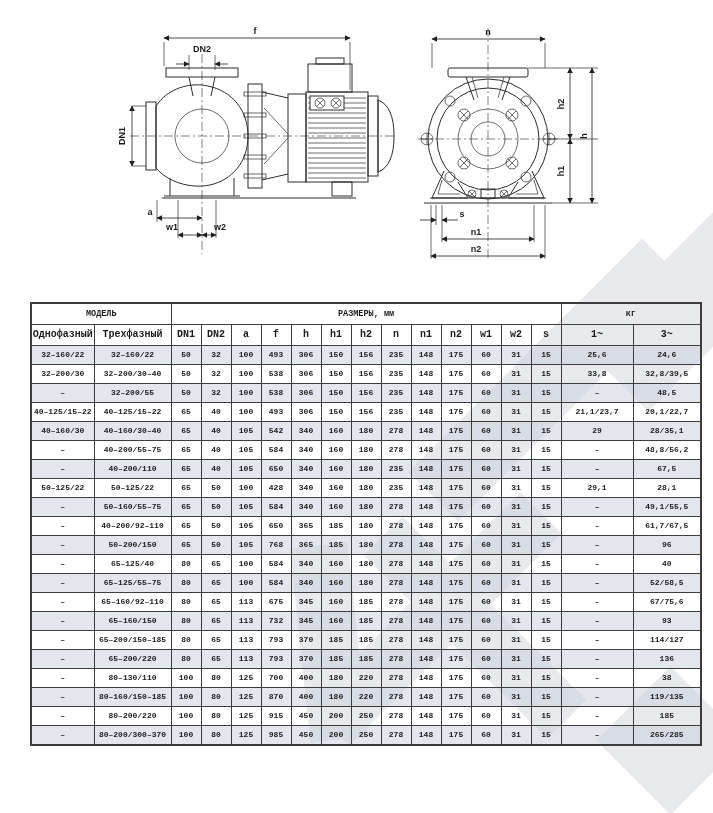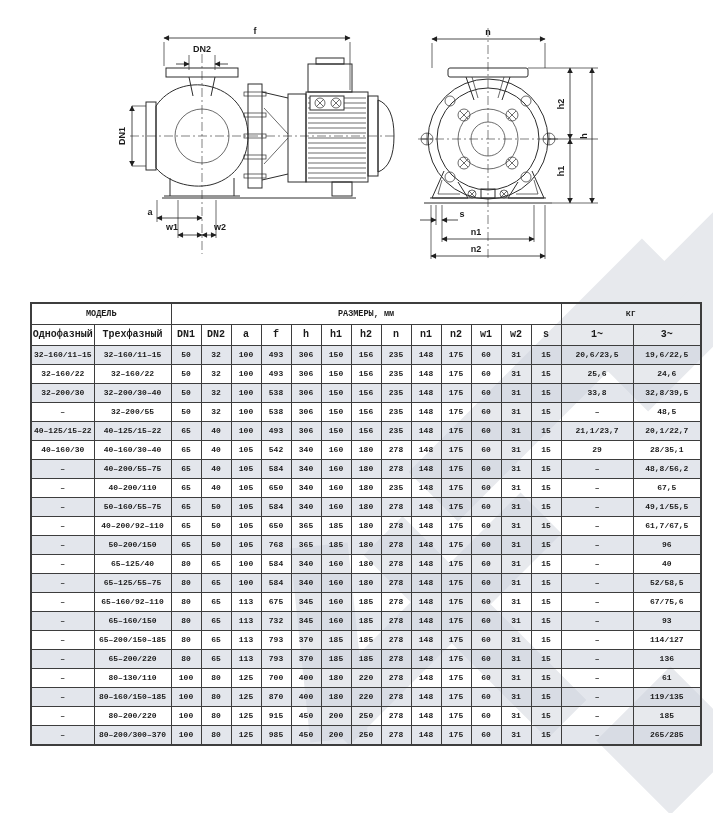--- a/index.html
+++ b/index.html
@@ -292,111 +292,92 @@
         <th>n2</th>
         <th>w1</th>
         <th>w2</th>
         <th>s</th>
         <th>1~</th>
         <th>3~</th>
       </tr>
     </thead>
   <tbody>
       <tr>
-        <td>32–160/11–15</td>
-        <td>32–160/11–15</td>
+        <td>32–160/22</td>
+        <td>32–160/22</td>
         <td>50</td>
         <td>32</td>
         <td>100</td>
         <td>493</td>
         <td>306</td>
         <td>150</td>
         <td>156</td>
         <td>235</td>
         <td>148</td>
         <td>175</td>
         <td>60</td>
         <td>31</td>
         <td>15</td>
-        <td>20,6/23,5</td>
-        <td>19,6/22,5</td>
-      </tr>
-      <tr>
-        <td>32–160/22</td>
-        <td>32–160/22</td>
+        <td>25,6</td>
+        <td>24,6</td>
+      </tr>
+      <tr>
+        <td>32–200/30</td>
+        <td>32–200/30–40</td>
         <td>50</td>
         <td>32</td>
+        <td>100</td>
+        <td>538</td>
+        <td>306</td>
+        <td>150</td>
+        <td>156</td>
+        <td>235</td>
+        <td>148</td>
+        <td>175</td>
+        <td>60</td>
+        <td>31</td>
+        <td>15</td>
+        <td>33,8</td>
+        <td>32,8/39,5</td>
+      </tr>
+      <tr>
+        <td>–</td>
+        <td>32–200/55</td>
+        <td>50</td>
+        <td>32</td>
+        <td>100</td>
+        <td>538</td>
+        <td>306</td>
+        <td>150</td>
+        <td>156</td>
+        <td>235</td>
+        <td>148</td>
+        <td>175</td>
+        <td>60</td>
+        <td>31</td>
+        <td>15</td>
+        <td>–</td>
+        <td>48,5</td>
+      </tr>
+      <tr>
+        <td>40–125/15–22</td>
+        <td>40–125/15–22</td>
+        <td>65</td>
+        <td>40</td>
         <td>100</td>
         <td>493</td>
         <td>306</td>
         <td>150</td>
         <td>156</td>
         <td>235</td>
         <td>148</td>
         <td>175</td>
         <td>60</td>
         <td>31</td>
         <td>15</td>
-        <td>25,6</td>
-        <td>24,6</td>
-      </tr>
-      <tr>
-        <td>32–200/30</td>
-        <td>32–200/30–40</td>
-        <td>50</td>
-        <td>32</td>
-        <td>100</td>
-        <td>538</td>
-        <td>306</td>
-        <td>150</td>
-        <td>156</td>
-        <td>235</td>
-        <td>148</td>
-        <td>175</td>
-        <td>60</td>
-        <td>31</td>
-        <td>15</td>
-        <td>33,8</td>
-        <td>32,8/39,5</td>
-      </tr>
-      <tr>
-        <td>–</td>
-        <td>32–200/55</td>
-        <td>50</td>
-        <td>32</td>
-        <td>100</td>
-        <td>538</td>
-        <td>306</td>
-        <td>150</td>
-        <td>156</td>
-        <td>235</td>
-        <td>148</td>
-        <td>175</td>
-        <td>60</td>
-        <td>31</td>
-        <td>15</td>
-        <td>–</td>
-        <td>48,5</td>
-      </tr>
-      <tr>
-        <td>40–125/15–22</td>
-        <td>40–125/15–22</td>
-        <td>65</td>
-        <td>40</td>
-        <td>100</td>
-        <td>493</td>
-        <td>306</td>
-        <td>150</td>
-        <td>156</td>
-        <td>235</td>
-        <td>148</td>
-        <td>175</td>
-        <td>60</td>
-        <td>31</td>
-        <td>15</td>
         <td>21,1/23,7</td>
         <td>20,1/22,7</td>
       </tr>
       <tr>
         <td>40–160/30</td>
         <td>40–160/30–40</td>
         <td>65</td>
         <td>40</td>
         <td>105</td>
         <td>542</td>
@@ -444,20 +425,39 @@
         <td>235</td>
         <td>148</td>
         <td>175</td>
         <td>60</td>
         <td>31</td>
         <td>15</td>
         <td>–</td>
         <td>67,5</td>
       </tr>
       <tr>
+        <td>50–125/22</td>
+        <td>50–125/22</td>
+        <td>65</td>
+        <td>50</td>
+        <td>100</td>
+        <td>428</td>
+        <td>340</td>
+        <td>160</td>
+        <td>180</td>
+        <td>235</td>
+        <td>148</td>
+        <td>175</td>
+        <td>60</td>
+        <td>31</td>
+        <td>15</td>
+        <td>29,1</td>
+        <td>28,1</td>
+      </tr>
+      <tr>
         <td>–</td>
         <td>50–160/55–75</td>
         <td>65</td>
         <td>50</td>
         <td>105</td>
         <td>584</td>
         <td>340</td>
         <td>160</td>
         <td>180</td>
         <td>278</td>
@@ -631,21 +631,21 @@
         <td>400</td>
         <td>180</td>
         <td>220</td>
         <td>278</td>
         <td>148</td>
         <td>175</td>
         <td>60</td>
         <td>31</td>
         <td>15</td>
         <td>–</td>
-        <td>61</td>
+        <td>38</td>
       </tr>
       <tr>
         <td>–</td>
         <td>80–160/150–185</td>
         <td>100</td>
         <td>80</td>
         <td>125</td>
         <td>870</td>
         <td>400</td>
         <td>180</td>

